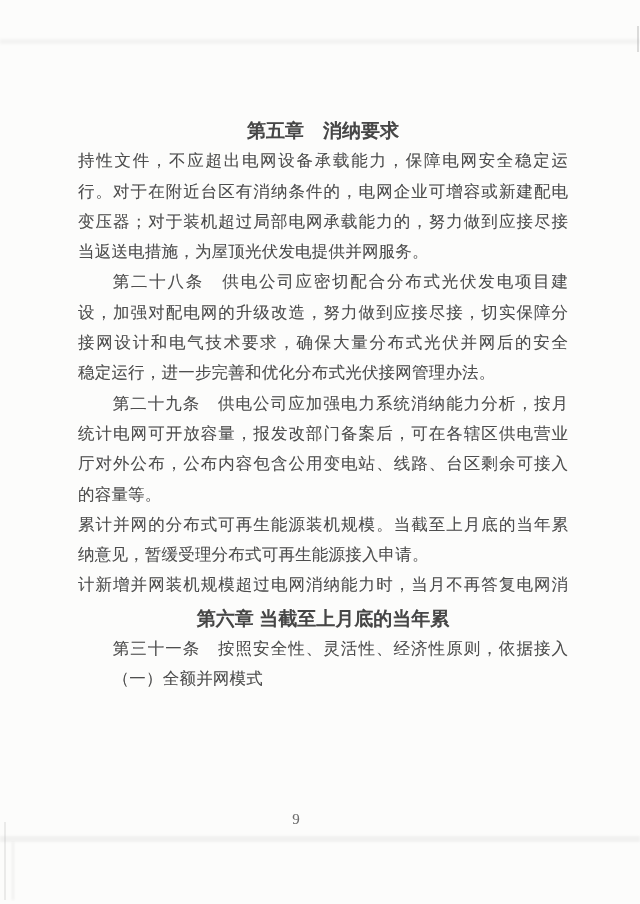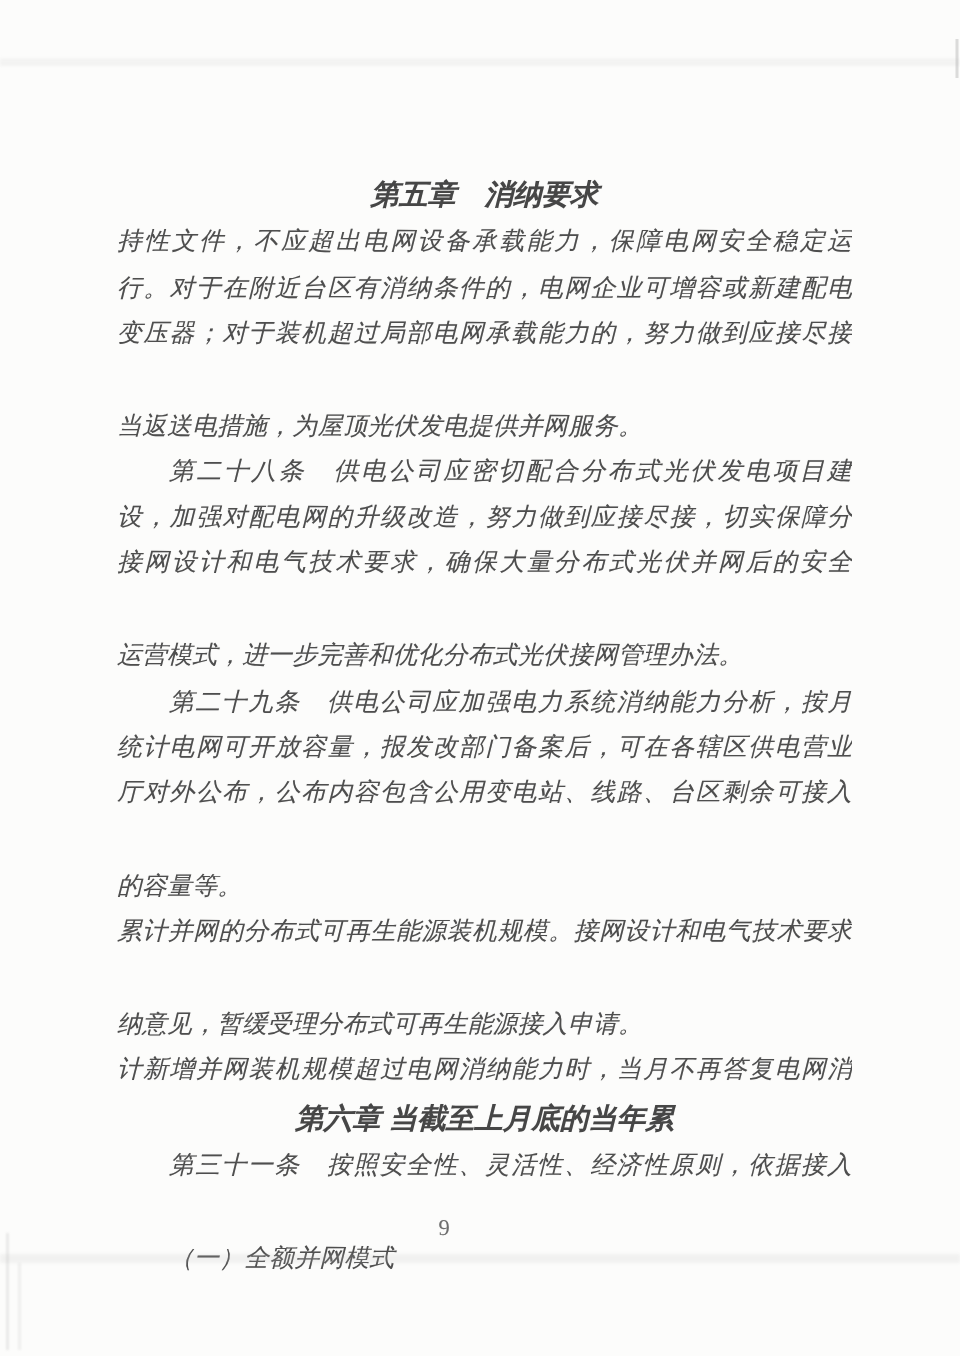--- a/index.html
+++ b/index.html
@@ -13,35 +13,33 @@
     position: relative;
     width: 640px; height: 904px;
     background: #fcfcfb;
     overflow: hidden;
     color: #4e4e4e;
   }
   .content {
     position: absolute;
     left: 78px; top: 116px;
     width: 490px;
-    font-style: italic;
   }
   .line {
     font-size: 16.5px;
     line-height: 30.3px;
     height: 30.3px;
     overflow: hidden;
     text-align: justify;
     text-align-last: justify;
     text-shadow: 0 0 0.5px rgba(110,110,110,0.35);
   }
   .line.para-end {
     text-align-last: left;
     letter-spacing: 0.2px;
-    margin-top: 32px;
   }
   .line.para-start { text-indent: 2.1em; }
   .heading {
     font-family: "Liberation Sans", sans-serif;
     font-weight: bold;
     font-size: 19px;
     line-height: 30.3px;
     height: 30.3px;
     text-align: center;
     text-align-last: center;
@@ -71,26 +69,26 @@
 <div class="page">
   <div class="content">
       <div class="heading">第五章　消纳要求</div>
       <div class="line">持性文件，不应超出电网设备承载能力，保障电网安全稳定运</div>
       <div class="line">行。对于在附近台区有消纳条件的，电网企业可增容或新建配电</div>
       <div class="line">变压器；对于装机超过局部电网承载能力的，努力做到应接尽接</div>
       <div class="line para-end">当返送电措施，为屋顶光伏发电提供并网服务。</div>
       <div class="line para-start">第二十八条　供电公司应密切配合分布式光伏发电项目建</div>
       <div class="line">设，加强对配电网的升级改造，努力做到应接尽接，切实保障分</div>
       <div class="line">接网设计和电气技术要求，确保大量分布式光伏并网后的安全</div>
-      <div class="line para-end">运营模式，进一步完善和优化分布式光伏接网管理办法。</div>
+      <div class="line para-end">稳定运行，进一步完善和优化分布式光伏接网管理办法。</div>
       <div class="line para-start">第二十九条　供电公司应加强电力系统消纳能力分析，按月</div>
       <div class="line">统计电网可开放容量，报发改部门备案后，可在各辖区供电营业</div>
       <div class="line">厅对外公布，公布内容包含公用变电站、线路、台区剩余可接入</div>
       <div class="line para-end">的容量等。</div>
-      <div class="line">累计并网的分布式可再生能源装机规模。接网设计和电气技术要求</div>
+      <div class="line">累计并网的分布式可再生能源装机规模。当截至上月底的当年累</div>
       <div class="line para-end">纳意见，暂缓受理分布式可再生能源接入申请。</div>
       <div class="line">计新增并网装机规模超过电网消纳能力时，当月不再答复电网消</div>
       <div class="heading">第六章 当截至上月底的当年累</div>
       <div class="line para-start">第三十一条　按照安全性、灵活性、经济性原则，依据接入</div>
       <div class="line para-start para-end item-line">（一）全额并网模式</div>
     </div>
 
   <div class="page-number">9</div>
 
   <div class="artifact streak-top"></div>

